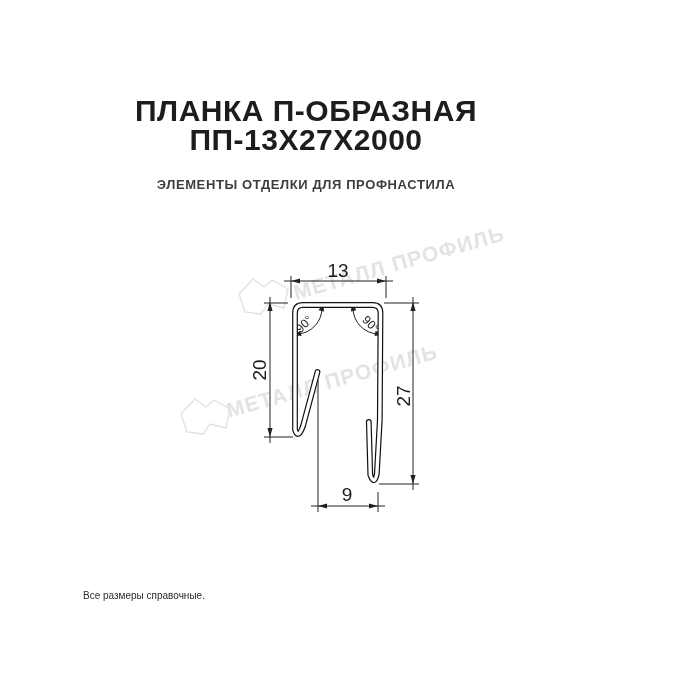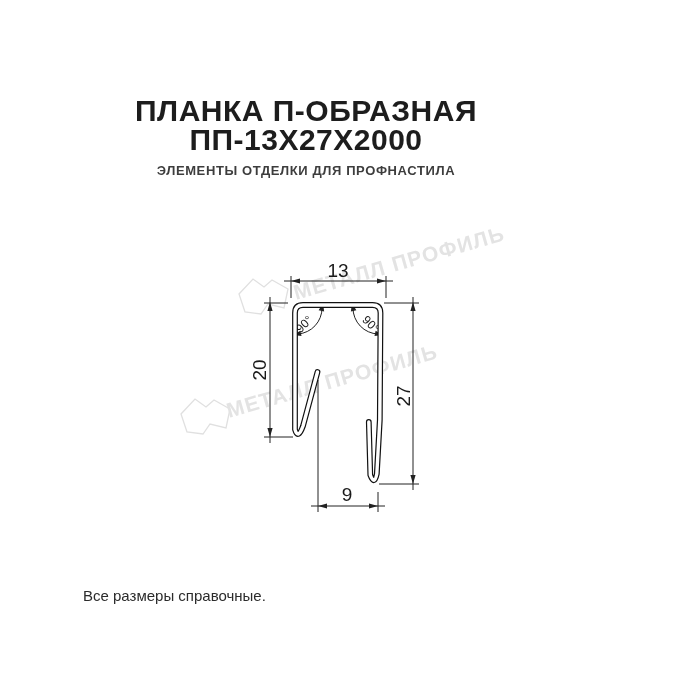--- a/index.html
+++ b/index.html
@@ -9,27 +9,27 @@
     font-family:"Liberation Sans","DejaVu Sans",sans-serif;
   }
   .header{
     position:absolute;left:0;top:96px;width:612px;text-align:center;
   }
   .title-line{
     font-size:30px;font-weight:bold;line-height:29px;color:#1d1d1d;
     letter-spacing:0.5px;
   }
   .subtitle{
-    margin-top:9px;font-size:13px;font-weight:bold;color:#3d3d3d;
+    margin-top:23px;font-size:13px;font-weight:bold;color:#3d3d3d;
     letter-spacing:0.6px;
   }
   .drawing-svg{position:absolute;left:0;top:0;}
   .footer{
     position:absolute;left:83px;top:587px;
-    font-size:15px;line-height:17px;color:#2b2b2b;text-align:center;
+    font-size:10px;line-height:17px;color:#2b2b2b;text-align:center;
   }
   .wm-text{
     font-size:21px;font-weight:600;letter-spacing:1.2px;fill:#e3e3e3;
   }
   .dim-label{font-size:19px;fill:#1a1a1a;}
   .angle-label{font-size:12px;fill:#1a1a1a;}
   .dim-line{stroke:#222222;stroke-width:1;fill:none;}
   .dim-arrow{fill:#222222;stroke:none;}
   .profile-outer{stroke:#111111;stroke-width:5.8;fill:none;
     stroke-linecap:round;stroke-linejoin:round;}

